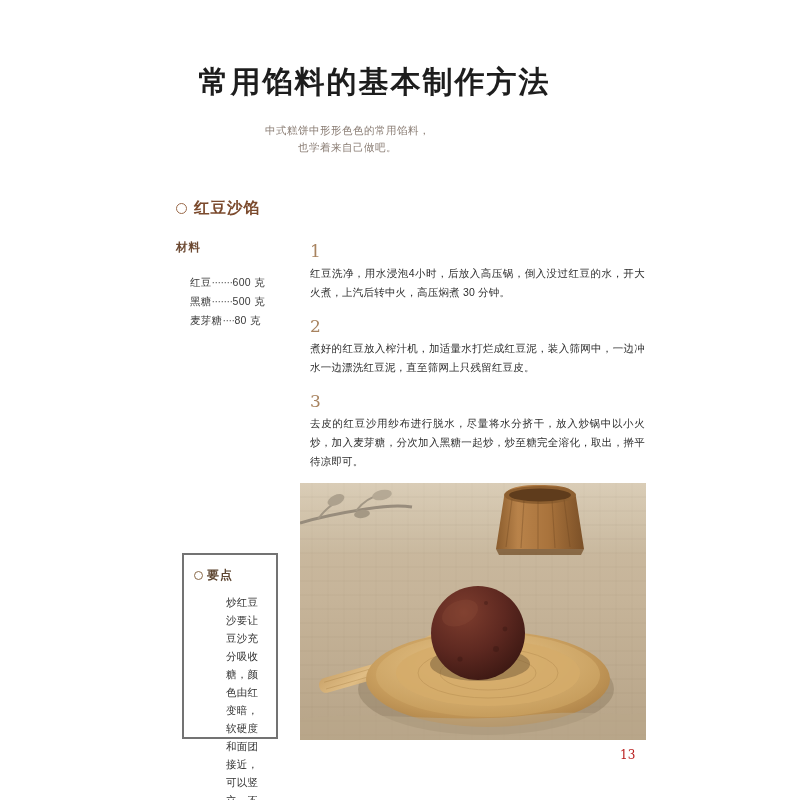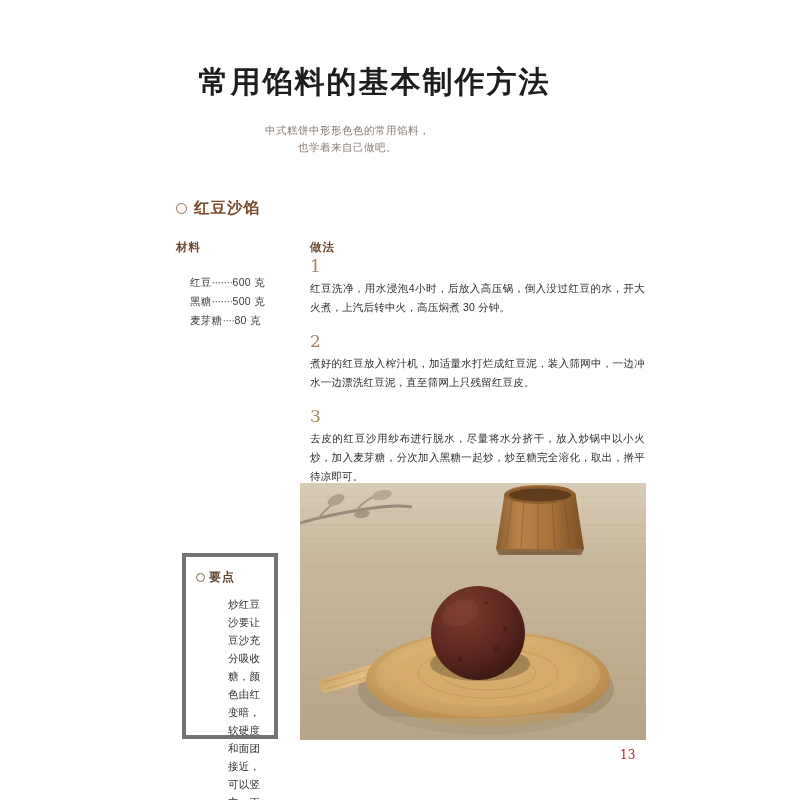--- a/index.html
+++ b/index.html
@@ -126,21 +126,21 @@
     text-align: justify;
   }
 
   
   .tip-box {
     position: absolute;
     top: 553px;
     left: 182px;
     width: 96px;
     height: 186px;
-    border: 4px solid #737373;
+    border: 2px solid #737373;
     box-sizing: border-box;
     padding: 12px 10px 10px 10px;
     background: #fff;
   }
   .tip-head {
     display: flex;
     align-items: center;
     gap: 4px;
     margin-bottom: 9px;
   }
@@ -214,21 +214,20 @@
       <div class="ing-row">
         <span class="ing-name">黑糖</span><span class="ing-dots">·······</span><span class="ing-amt">500 克</span>
       </div>
       <div class="ing-row">
         <span class="ing-name">麦芽糖</span><span class="ing-dots">····</span><span class="ing-amt">80 克</span>
       </div>
     </div>
   </div>
 
   <div class="col-right">
-    <div class="col-label">做法</div>
 
     <div class="step">
       <div class="step-num">1</div>
       <div class="step-text">红豆洗净，用水浸泡4小时，后放入高压锅，倒入没过红豆的水，开大火煮，上汽后转中火，高压焖煮 30 分钟。</div>
     </div>
     <div class="step">
       <div class="step-num">2</div>
       <div class="step-text">煮好的红豆放入榨汁机，加适量水打烂成红豆泥，装入筛网中，一边冲水一边漂洗红豆泥，直至筛网上只残留红豆皮。</div>
     </div>
     <div class="step">

